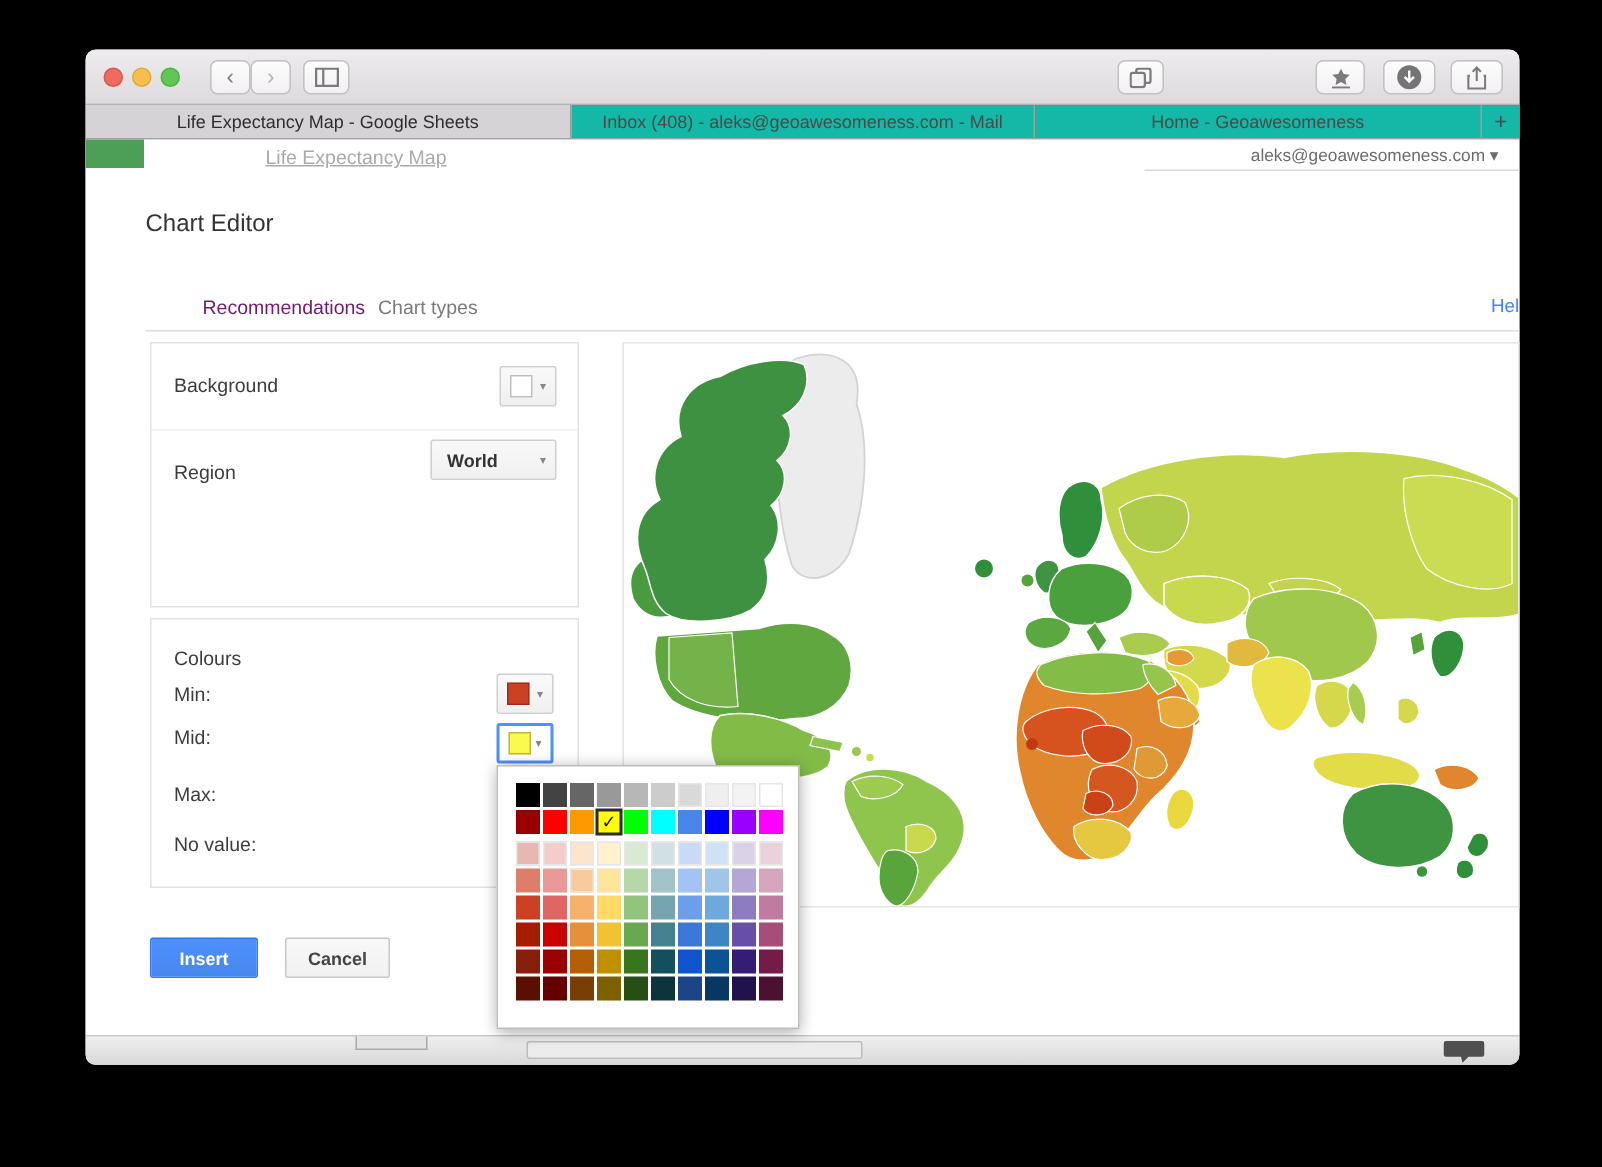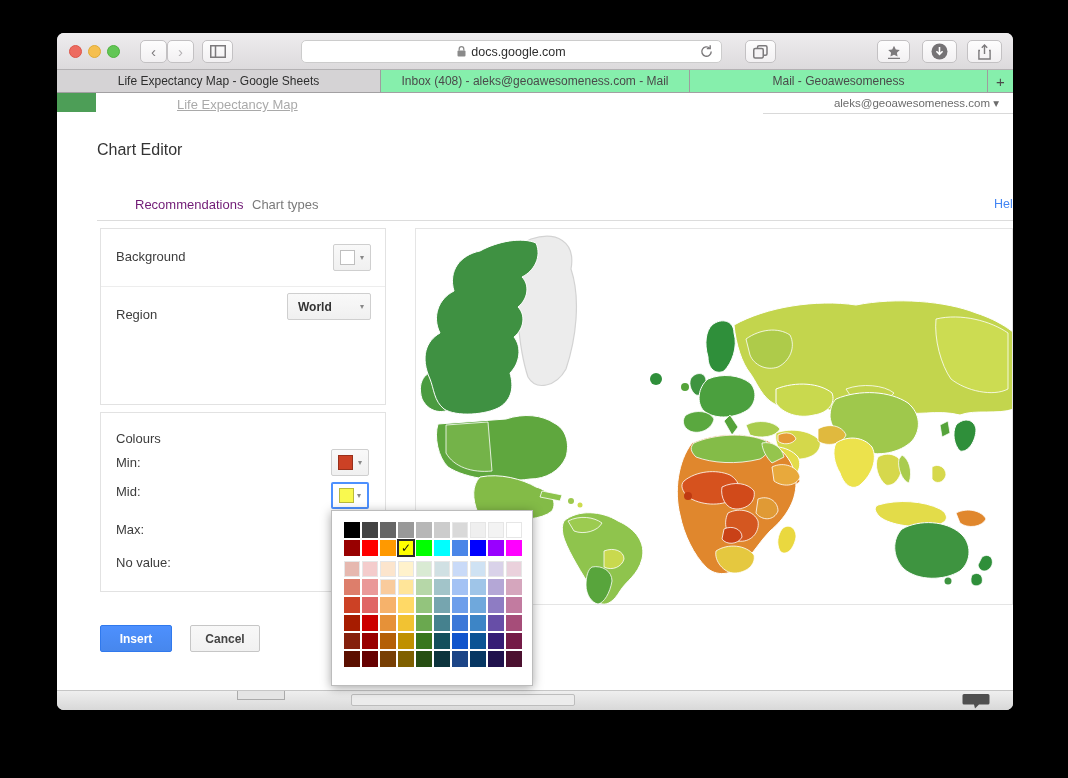--- a/index.html
+++ b/index.html
@@ -31,21 +31,21 @@
   .chev{font-size:15px;line-height:1;margin-top:-1px;}
   .url-field{
     position:absolute;left:244px;top:7px;width:421px;height:23px;
     background:#fff;border:1px solid #ccc;border-radius:5px;box-sizing:border-box;
     display:flex;align-items:center;justify-content:center;font-size:12.5px;color:#2e2e2e;
   }
   .url-lock{margin-right:5px;display:inline-flex;}
   .url-refresh{position:absolute;right:7px;top:3px;}
   
   .tabbar{
-    position:absolute;left:0;top:37px;width:100%;height:23px;background:#86efac;
+    position:absolute;left:0;top:37px;width:100%;height:23px;background:#14b8a6;
     display:flex;border-bottom:1px solid #a2a0a2;box-sizing:border-box;
   }
   .tab{
     height:100%;display:flex;align-items:center;justify-content:center;
     font-size:12px;color:#4a4a4a;border-right:1px solid #9e9c9e;box-sizing:border-box;
     white-space:nowrap;overflow:hidden;
   }
   .tab.active{background:#d5d3d5;color:#2e2e2e;}
   .tab-new{width:25px;flex:none;font-size:15px;color:#4a4a4a;border-right:none;}
   
@@ -149,35 +149,20 @@
     <div class="tb-btn" style="left:110px;width:27px;color:#b4b2b4;">
       <span class="chev">›</span>
     </div>
     <div class="tb-btn" style="left:145px;width:31px;">
       <svg width="16" height="13" viewBox="0 0 16 13">
         <rect x="0.75" y="0.75" width="14.5" height="11.5" fill="none" stroke="#7c7a7c" stroke-width="1.5"></rect>
         <line x1="5.5" y1="1" x2="5.5" y2="12" stroke="#7c7a7c" stroke-width="1.5"></line>
       </svg>
     </div>
 
-    <div class="url-field">
-      <span class="url-lock">
-        <svg width="9" height="11" viewBox="0 0 9 11">
-          <rect x="0.5" y="4.5" width="8" height="6" rx="1" fill="#8a8a8a"></rect>
-          <path d="M2.2,4.5 V3 a2.3,2.3 0 0 1 4.6,0 V4.5" fill="none" stroke="#8a8a8a" stroke-width="1.3"></path>
-        </svg>
-      </span>
-      <span>docs.google.com</span>
-      <span class="url-refresh">
-        <svg width="15" height="15" viewBox="0 0 15 15">
-          <path d="M12.2,7.5 a4.7,4.7 0 1 1 -1.4,-3.3" fill="none" stroke="#7c7a7c" stroke-width="1.4"></path>
-          <path d="M11.2,1.2 L11.2,4.6 L7.8,4.6" fill="none" stroke="#7c7a7c" stroke-width="1.4"></path>
-        </svg>
-      </span>
-    </div>
 
     <div class="tb-btn" style="left:688px;width:31px;">
       <svg width="15" height="14" viewBox="0 0 15 14">
         <rect x="4.5" y="0.75" width="9.5" height="9.5" rx="1.5" fill="none" stroke="#7c7a7c" stroke-width="1.5"></rect>
         <rect x="0.75" y="3.5" width="9.5" height="9.5" rx="1.5" fill="#f5f3f5" stroke="#7c7a7c" stroke-width="1.5"></rect>
       </svg>
     </div>
 
     <div class="tb-btn" style="left:820px;width:33px;">
       <svg width="16" height="14" viewBox="0 0 16 14">
@@ -201,21 +186,21 @@
   </div>
 
   <div class="tabbar">
     <div class="tab active" style="width:324px;">
       <span>Life Expectancy Map - Google Sheets</span>
     </div>
     <div class="tab" style="width:309px;">
       <span>Inbox (408) - aleks@geoawesomeness.com - Mail</span>
     </div>
     <div class="tab" style="width:298px;">
-      <span>Mail - Geoawesomeness</span>
+      <span>Home - Geoawesomeness</span>
     </div>
     <div class="tab tab-new">
       <span>+</span>
     </div>
   </div>
 
   <div class="sheets-strip">
     <div class="sheets-logo"></div>
     <div class="sheets-title">Life Expectancy Map</div>
     <div class="sheets-account">aleks@geoawesomeness.com ▾</div>

